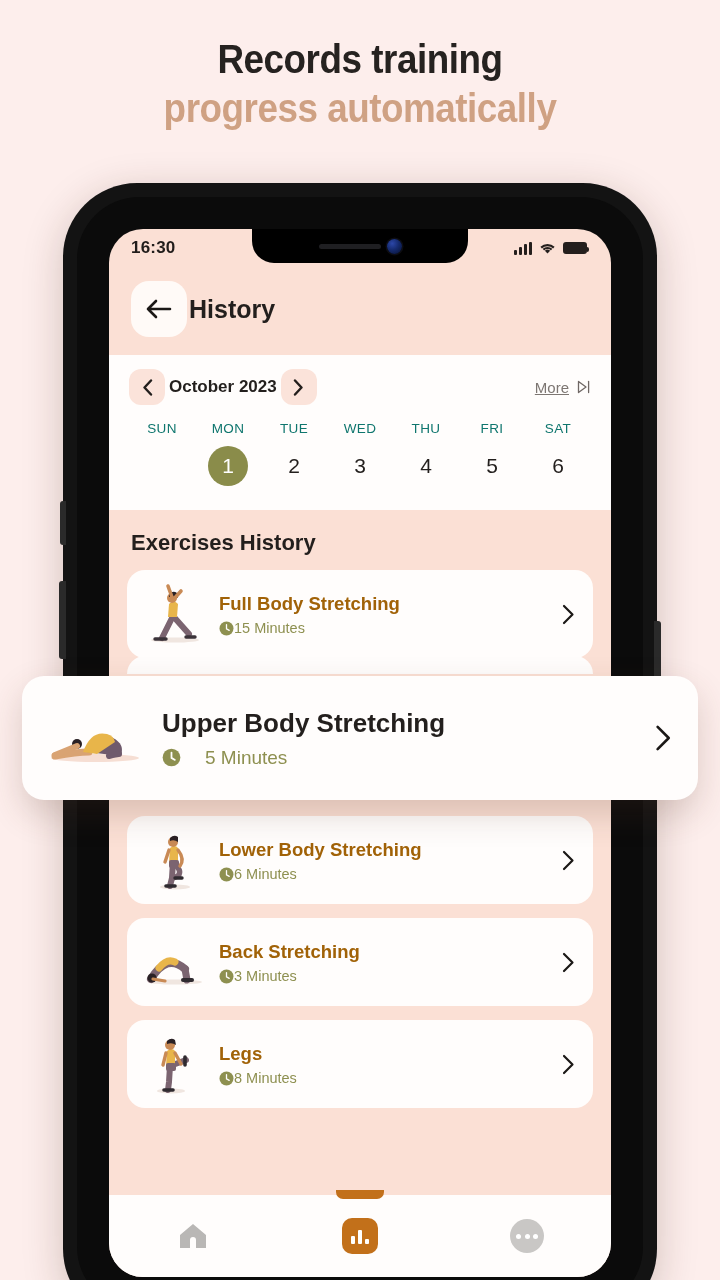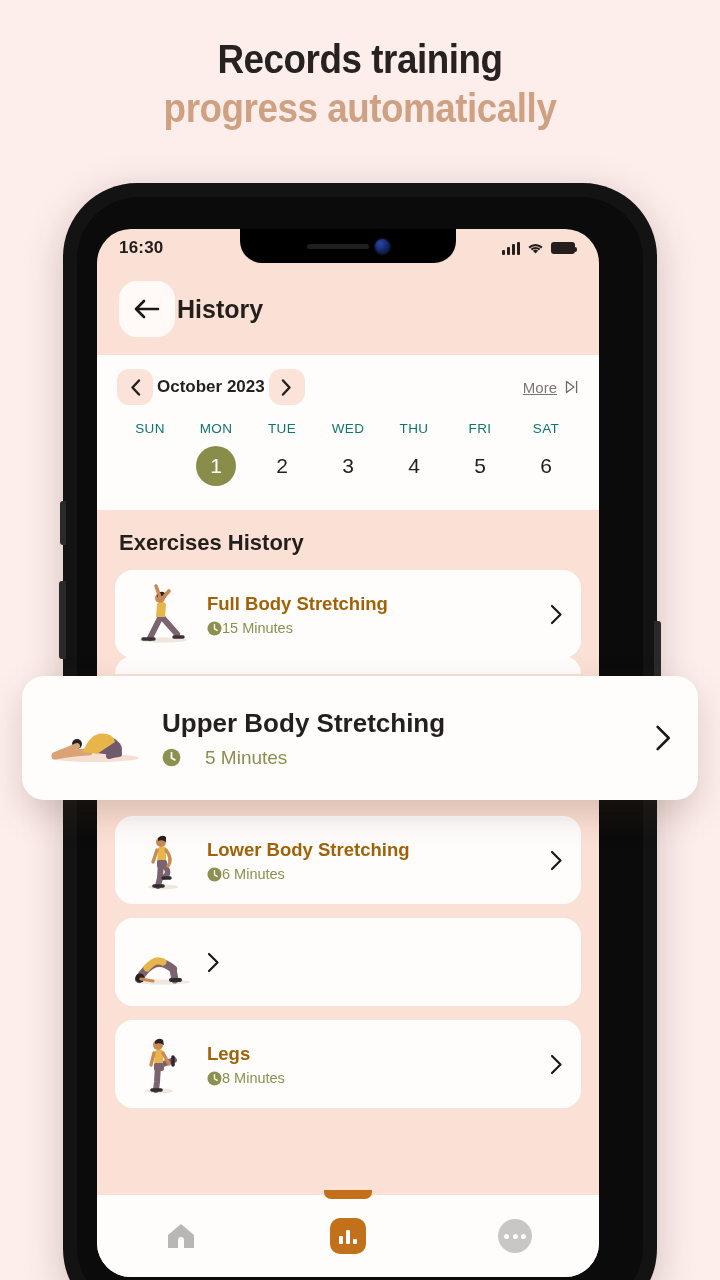--- a/index.html
+++ b/index.html
@@ -35,21 +35,21 @@
     box-shadow:0 10px 40px rgba(60,30,20,0.22);
   }
   .phone-inner {
     position:absolute; left:14px; top:14px;
     width:566px; height:1112px;
     background:#0b0b0b;
     border-radius:62px;
     overflow:hidden;
   }
   .screen {
-    position:absolute; left:20px; top:32px;
+    position:absolute; left:32px; top:32px;
     width:502px; height:1048px;
     background:#fbe0d5;
     border-radius:34px;
     overflow:hidden;
   }
   
   .btn-silence { position:absolute; left:-3px; top:318px; width:6px; height:44px; background:#2a2a2a; border-radius:3px 0 0 3px; }
   .btn-voldown { position:absolute; left:-4px; top:398px; width:7px; height:78px; background:#2a2a2a; border-radius:3px 0 0 3px; }
   .btn-volup  { position:absolute; left:-4px; top:500px; width:7px; height:78px; background:#2a2a2a; border-radius:3px 0 0 3px; }
   .btn-power  { position:absolute; right:-4px; top:438px; width:7px; height:112px; background:#2a2a2a; border-radius:0 3px 3px 0; }
@@ -337,20 +337,30 @@
             <div class="ex-thumb">
               <svg width="74" height="56" viewBox="0 0 74 56">
                 <ellipse cx="38" cy="48" rx="27" ry="2.6" fill="#f0e6e0"></ellipse>
                 <path d="M14 45 q16 -26 34 -10" stroke="#7b6470" stroke-width="8" fill="none" stroke-linecap="round"></path>
                 <path d="M48 35 L50 46" stroke="#7b6470" stroke-width="7" fill="none" stroke-linecap="round"></path>
                 <path d="M22 34 q8 -10 16 -6" stroke="#e8b54a" stroke-width="7" fill="none" stroke-linecap="round"></path>
                 <circle cx="15" cy="44" r="4.6" fill="#2a2125"></circle>
                 <path d="M16 45 L28 47" stroke="#c98a55" stroke-width="3.2" stroke-linecap="round"></path>
                 <path d="M46 46 h9" stroke="#2f2a2f" stroke-width="4" stroke-linecap="round"></path>
               </svg>
+            </div>
+            <div class="ex-body">
+              <div class="ex-name">Back Stretching</div>
+              <div class="ex-dur">
+                <svg width="15" height="15" viewBox="0 0 15 15">
+                  <circle cx="7.5" cy="7.5" r="7" fill="#8e9050"></circle>
+                  <path d="M7.5 3.6v4.2l2.7 1.6" stroke="#fffdfc" stroke-width="1.3" fill="none" stroke-linecap="round"></path>
+                </svg>
+                <span class="ex-dur-text">3 Minutes</span>
+              </div>
             </div>
             <svg class="chev" width="13" height="21" viewBox="0 0 13 21">
               <path d="M2 2 10.5 10.5 2 19" stroke="#1b1816" stroke-width="2.2" fill="none" stroke-linecap="round" stroke-linejoin="round"></path>
             </svg>
           </div>
 
           <div class="ex-card">
             <div class="ex-thumb">
               <svg width="70" height="64" viewBox="0 0 70 64">
                 <ellipse cx="32" cy="59" rx="14" ry="2.4" fill="#f0e6e0"></ellipse>

